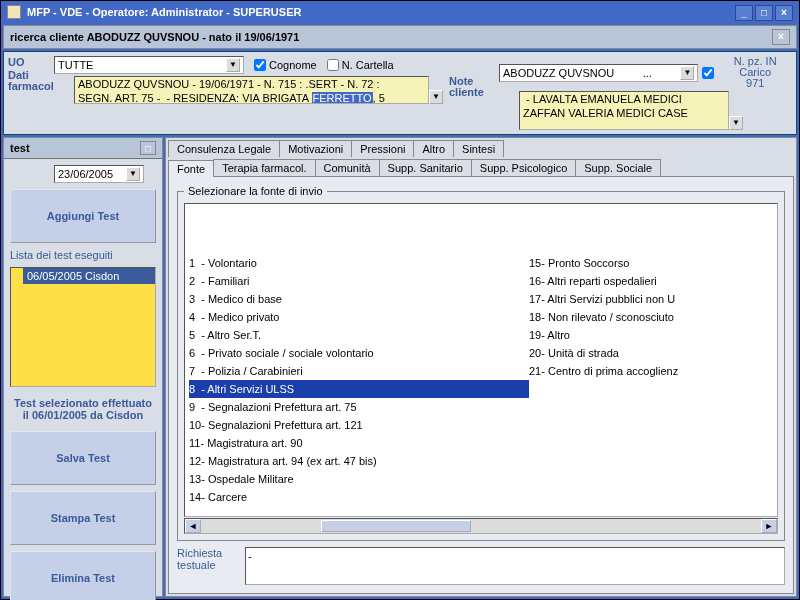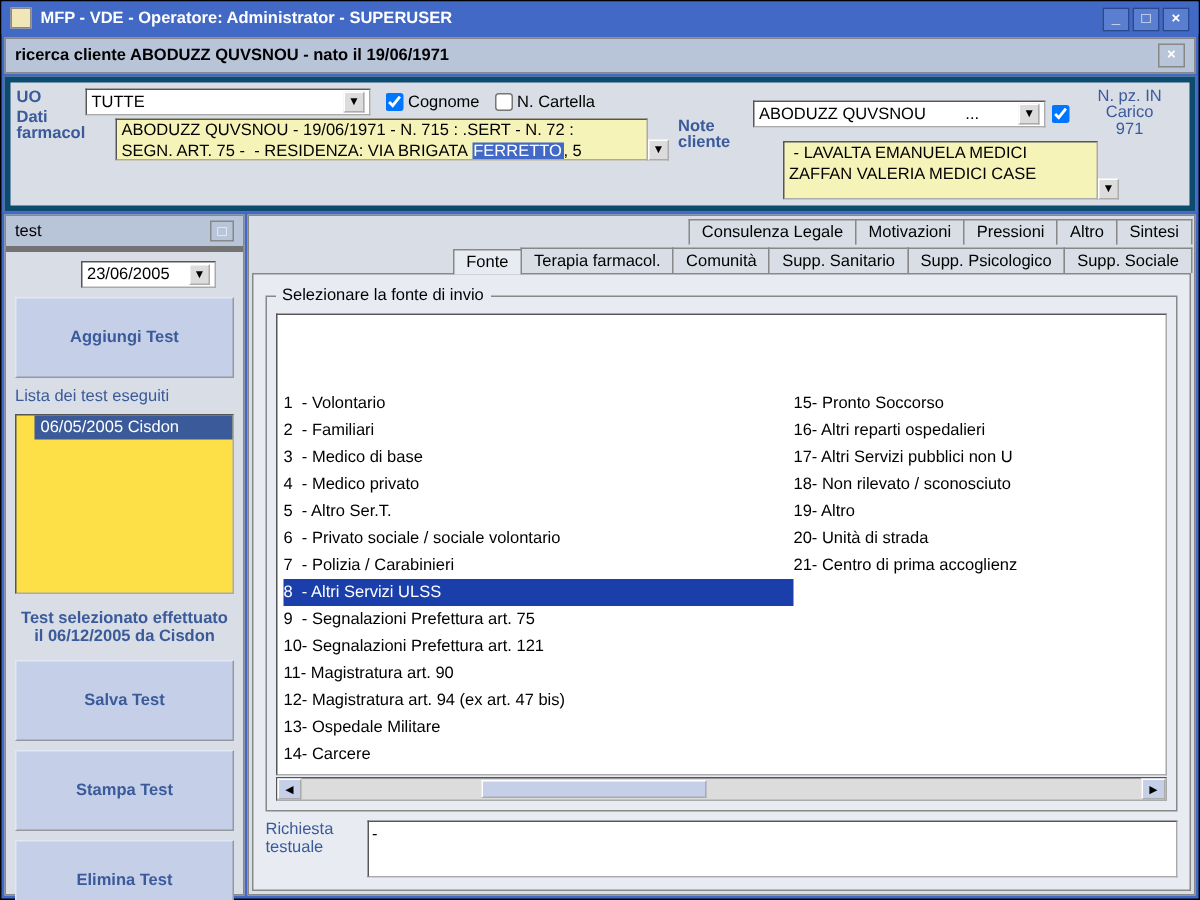--- a/index.html
+++ b/index.html
@@ -4,41 +4,41 @@
 <style>
   * { box-sizing: border-box; margin: 0; padding: 0; font-family: Arial, sans-serif; font-size: 11px; }
   body { background: #000; width: 800px; height: 600px; overflow: hidden; }
   .window { width: 800px; height: 600px; background: #4169c5; border: 1px solid #000; display: flex; flex-direction: column; }
   .titlebar { background: #4169c5; color: #fff; font-weight: bold; padding: 4px 6px; display: flex; justify-content: space-between; height: 22px; }
   .titlebar-left { display: flex; align-items: center; gap: 6px; }
   .app-icon { width: 14px; height: 14px; background: #f0e6b8; border: 1px solid #888; display: inline-block; }
   .winbtns { display: flex; gap: 2px; }
   .winbtn { width: 18px; height: 16px; background: #5a7fd0; border: 1px solid #2a4a90; color: #fff; text-align: center; line-height: 14px; font-size: 10px; cursor: pointer; }
   .client-bar { background: #b8c4d8; border: 1px solid #888; margin: 2px; padding: 3px 6px; display: flex; justify-content: space-between; align-items: center; color: #000; font-weight: bold; }
-  .filter-area { background: #d8dde6; border: 4px solid #0c4a6e; margin: 0 2px 2px 2px; padding: 4px; display: flex; gap: 6px; align-items: flex-start; justify-content: flex-end; }
+  .filter-area { background: #d8dde6; border: 1px solid #0c4a6e; margin: 0 2px 2px 2px; padding: 4px; display: flex; gap: 6px; align-items: flex-start; justify-content: flex-end; }
   .filter-label { color: #3a5a9a; font-weight: bold; width: 40px; }
   .filter-col { display: flex; flex-direction: column; gap: 2px; }
   .select { background: #fff; border: 1px inset #aaa; padding: 1px 3px; height: 18px; display: inline-flex; align-items: center; justify-content: space-between; }
   .dropbtn { width: 14px; height: 14px; background: #dcdcdc; border: 1px outset #fff; text-align: center; font-size: 8px; line-height: 12px; }
   .chk { display: inline-flex; align-items: center; gap: 3px; }
   input[type=checkbox] { width: 12px; height: 12px; }
   .yellowbox { background: #f5f3b8; border: 1px inset #aaa; padding: 1px 3px; font-family: "Courier New", monospace; font-size: 10px; line-height: 12px; white-space: pre; overflow: hidden; margin-left: 20px; }
   .highlight { background: #4169c5; color: #fff; padding: 0 1px; }
   .main { flex: 1; display: flex; margin: 0 2px 2px 2px; gap: 2px; min-height: 0; }
   .leftpane { width: 160px; background: #d8dde6; border: 1px solid #888; display: flex; flex-direction: column; }
-  .lp-title { background: #b8c4d8; padding: 3px 6px; font-weight: normal; border-bottom: 4px solid #737373; display: flex; justify-content: space-between; align-items: center; }
+  .lp-title { background: #b8c4d8; padding: 3px 6px; font-weight: bold; border-bottom: 1px solid #737373; display: flex; justify-content: space-between; align-items: center; }
   .lp-body { padding: 6px; display: flex; flex-direction: column; gap: 6px; flex: 1; }
   .date-sel { display: flex; margin-left: 44px; }
   .btn { background: #c5d0e8; border: 1px outset #e0e8f5; padding: 20px; text-align: center; color: #3a5a9a; font-weight: bold; cursor: pointer; }
   .list-label { color: #3a5a9a; }
   .testlist { background: #fde047; border: 1px inset #aaa; flex: 1; min-height: 120px; padding-left: 12px; }
   .testlist-item { background: #3a5a9a; color: #fff; padding: 2px 4px; }
   .status-text { color: #3a5a9a; font-weight: bold; text-align: center; padding: 4px 2px; }
   .rightpane { flex: 1; background: #d8dde6; border: 1px solid #888; display: flex; flex-direction: column; min-width: 0; }
-  .tabs { display: flex; flex-wrap: wrap; padding: 2px 2px 0 2px; gap: 0; justify-content: flex-end; }
+  .tabs { display: flex; flex-wrap: wrap; padding: 2px 2px 0 2px; gap: 0; }
   .tab { background: #d8dde6; border: 1px solid #888; border-bottom: none; padding: 2px 8px; margin-right: -1px; cursor: pointer; }
   .tab.active { background: #e8ecf2; font-weight: normal; position: relative; top: 1px; }
   .tabcontent { flex: 1; background: #e8ecf2; border: 1px solid #888; margin: 0 2px 2px 2px; padding: 8px; display: flex; flex-direction: column; min-height: 0; }
   fieldset { border: 1px solid #888; padding: 6px; flex: 1; display: flex; flex-direction: column; min-height: 0; }
   legend { padding: 0 4px; }
   .listbox { background: #fff; border: 1px inset #aaa; flex: 1; overflow: hidden; position: relative; display: flex; }
   .listcols { display: flex; width: 100%; font-family: "Courier New", monospace; font-size: 13px; line-height: 18px; padding: 2px 4px; margin-top: 48px; }
   .lc-left { flex: 0 0 340px; }
   .lc-right { flex: 1; }
   .li { white-space: pre; cursor: default; }
@@ -133,21 +133,21 @@
           <div class="select" style="width:90px">
             <span>23/06/2005</span>
             <span class="dropbtn">▼</span>
           </div>
         </div>
         <div class="btn">Aggiungi Test</div>
         <div class="list-label">Lista dei test eseguiti</div>
         <div class="testlist">
           <div class="testlist-item">06/05/2005   Cisdon</div>
         </div>
-        <div class="status-text">Test selezionato effettuato il 06/12/2005 da Cisdon</div>
+        <div class="status-text">Test selezionato effettuato il 06/01/2005 da Cisdon</div>
         <div class="btn">Salva Test</div>
         <div class="btn">Stampa Test</div>
         <div class="btn">Elimina Test</div>
       </div>
     </div>
 
     <div class="rightpane">
       <div class="tabs" id="tabs1">
           <div class="tab">Consulenza Legale</div>
           <div class="tab">Motivazioni</div>

